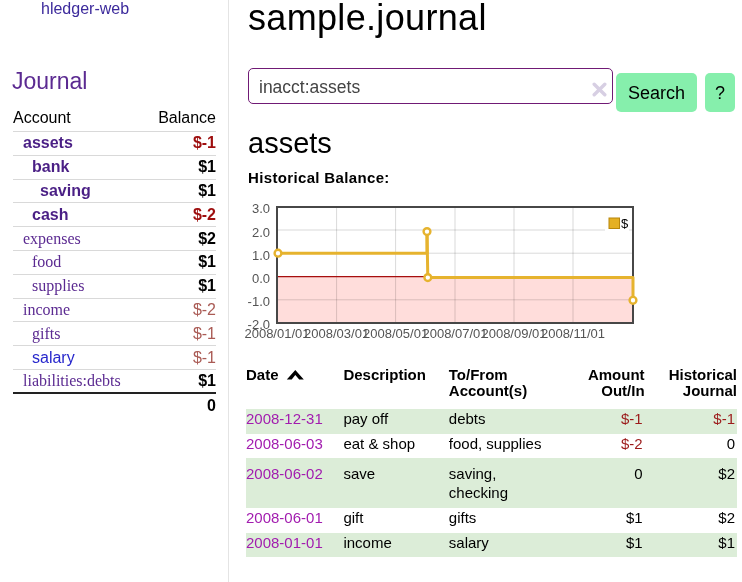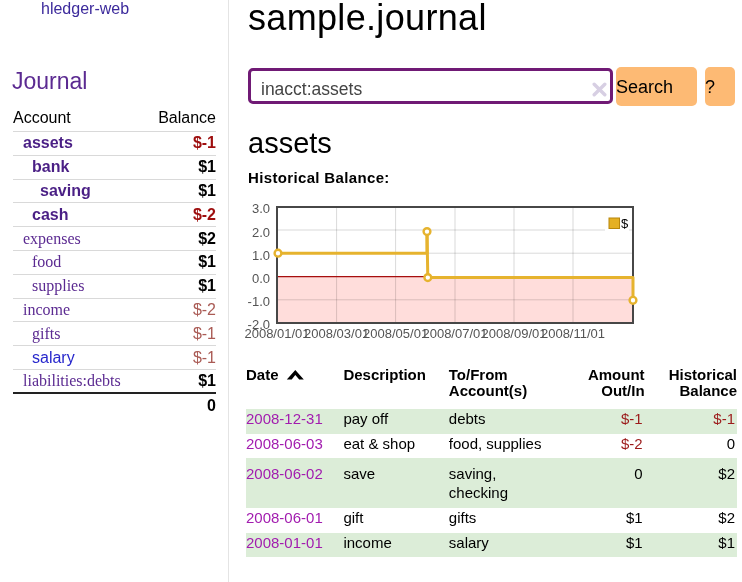--- a/index.html
+++ b/index.html
@@ -21,23 +21,23 @@
 .pl { color:#5b2a91;font-family:Liberation Serif, serif; }
 .plb { color:#4a1f85; font-weight:bold; }
 .bl { color:#2727cc; }
 .negb { color:#9e0e0e; }
 .negl { color:#aa5b55; font-weight:normal !important; }
 #sidetable tr.total td { border-top:2px solid #222; }
 
 
 #main { position:absolute; left:248px; top:0; width:494px; }
 h1 { position:absolute; left:0; top:-2px; font-size:36px; font-weight:normal; line-height:40px; color:#000; letter-spacing:0.33px; }
-#searchbox { position:absolute; left:0; top:68px; width:365px; height:36px; border:3px solid #701a75; border-radius:5px; font-size:17.5px; color:#444; line-height:37px; padding-left:10px; }
+#searchbox { position:absolute; left:0; top:68px; width:365px; height:36px; border:1px solid #701a75; border-radius:5px; font-size:17.5px; color:#444; line-height:37px; padding-left:10px; }
 #clearx { position:absolute; left:344px; top:82px; width:15px; height:15px; }
-.btn { position:absolute; top:67px; height:39px; background:#fdba74; border-radius:5px; font-size:18px; color:#000; text-align:left; line-height:41px; overflow:hidden; }
+.btn { position:absolute; top:73px; height:39px; background:#86efac; border-radius:5px; font-size:18px; color:#000; text-align:center; line-height:41px; overflow:hidden; }
 #searchbtn { left:368px; width:81px; }
 #helpbtn { left:457px; width:30px; }
 h2 { position:absolute; left:0; top:128px; font-size:29px; font-weight:normal; line-height:30px; color:#000; }
 #histlabel { position:absolute; left:0; top:169px; font-size:15px; font-weight:bold; color:#000; letter-spacing:0.35px; }
 #chart { position:absolute; left:-16px; top:196px; }
 
 
 #reg { position:absolute; left:-2px; top:367px; width:491px; border-collapse:collapse; font-size:15px; }
 #reg th { font-weight:bold; text-align:left; padding:0 0 11px 0; line-height:15.5px; vertical-align:top; }
 #reg th.r, #reg td.r { text-align:right; }
@@ -169,21 +169,21 @@
 
   <table id="reg">
     <tbody>
         <tr>
       <th style="width:97px">Date <svg width="19" height="11" viewBox="0 0 19 11" style="vertical-align:0px;margin-left:3px">
               <path d="M0.8 10.4 L9.3 1.1 L17.8 10.4 L13.2 10.4 L9.3 6.1 L5.7 10.4 Z" fill="#000"></path>
             </svg></th>
       <th style="width:105px">Description</th>
       <th style="width:105px">To/From Account(s)</th>
       <th class="r" style="width:90px">Amount Out/In</th>
-      <th class="r" style="width:92px">Historical Balance</th>
+      <th class="r" style="width:92px">Historical Journal</th>
     </tr>
     <tr class="g">
           <td><a href="#">2008-12-31</a></td>
           <td>pay off</td>
           <td>debts</td>
           <td class="r neg">$-1</td>
           <td class="r neg">$-1</td>
         </tr>
     <tr>
           <td><a href="#">2008-06-03</a></td>

